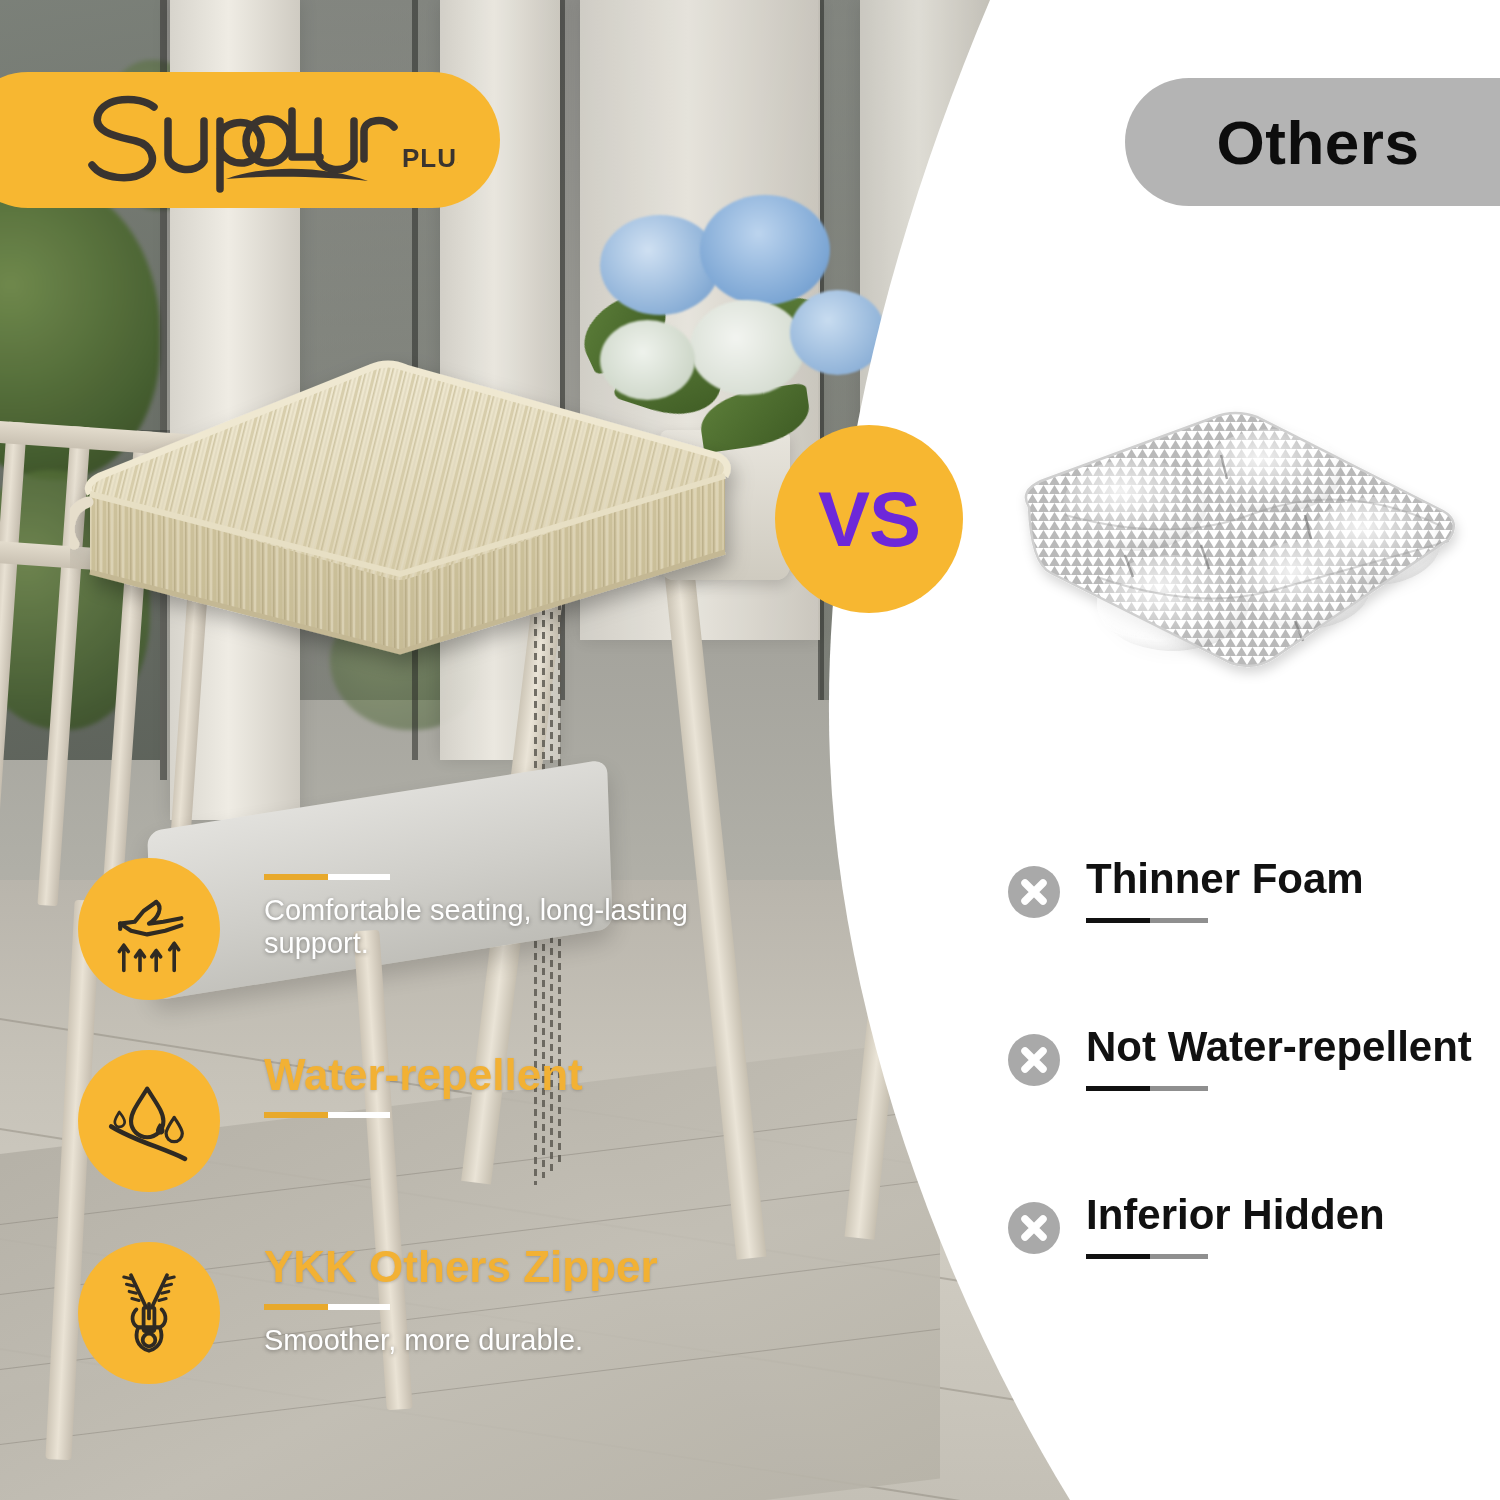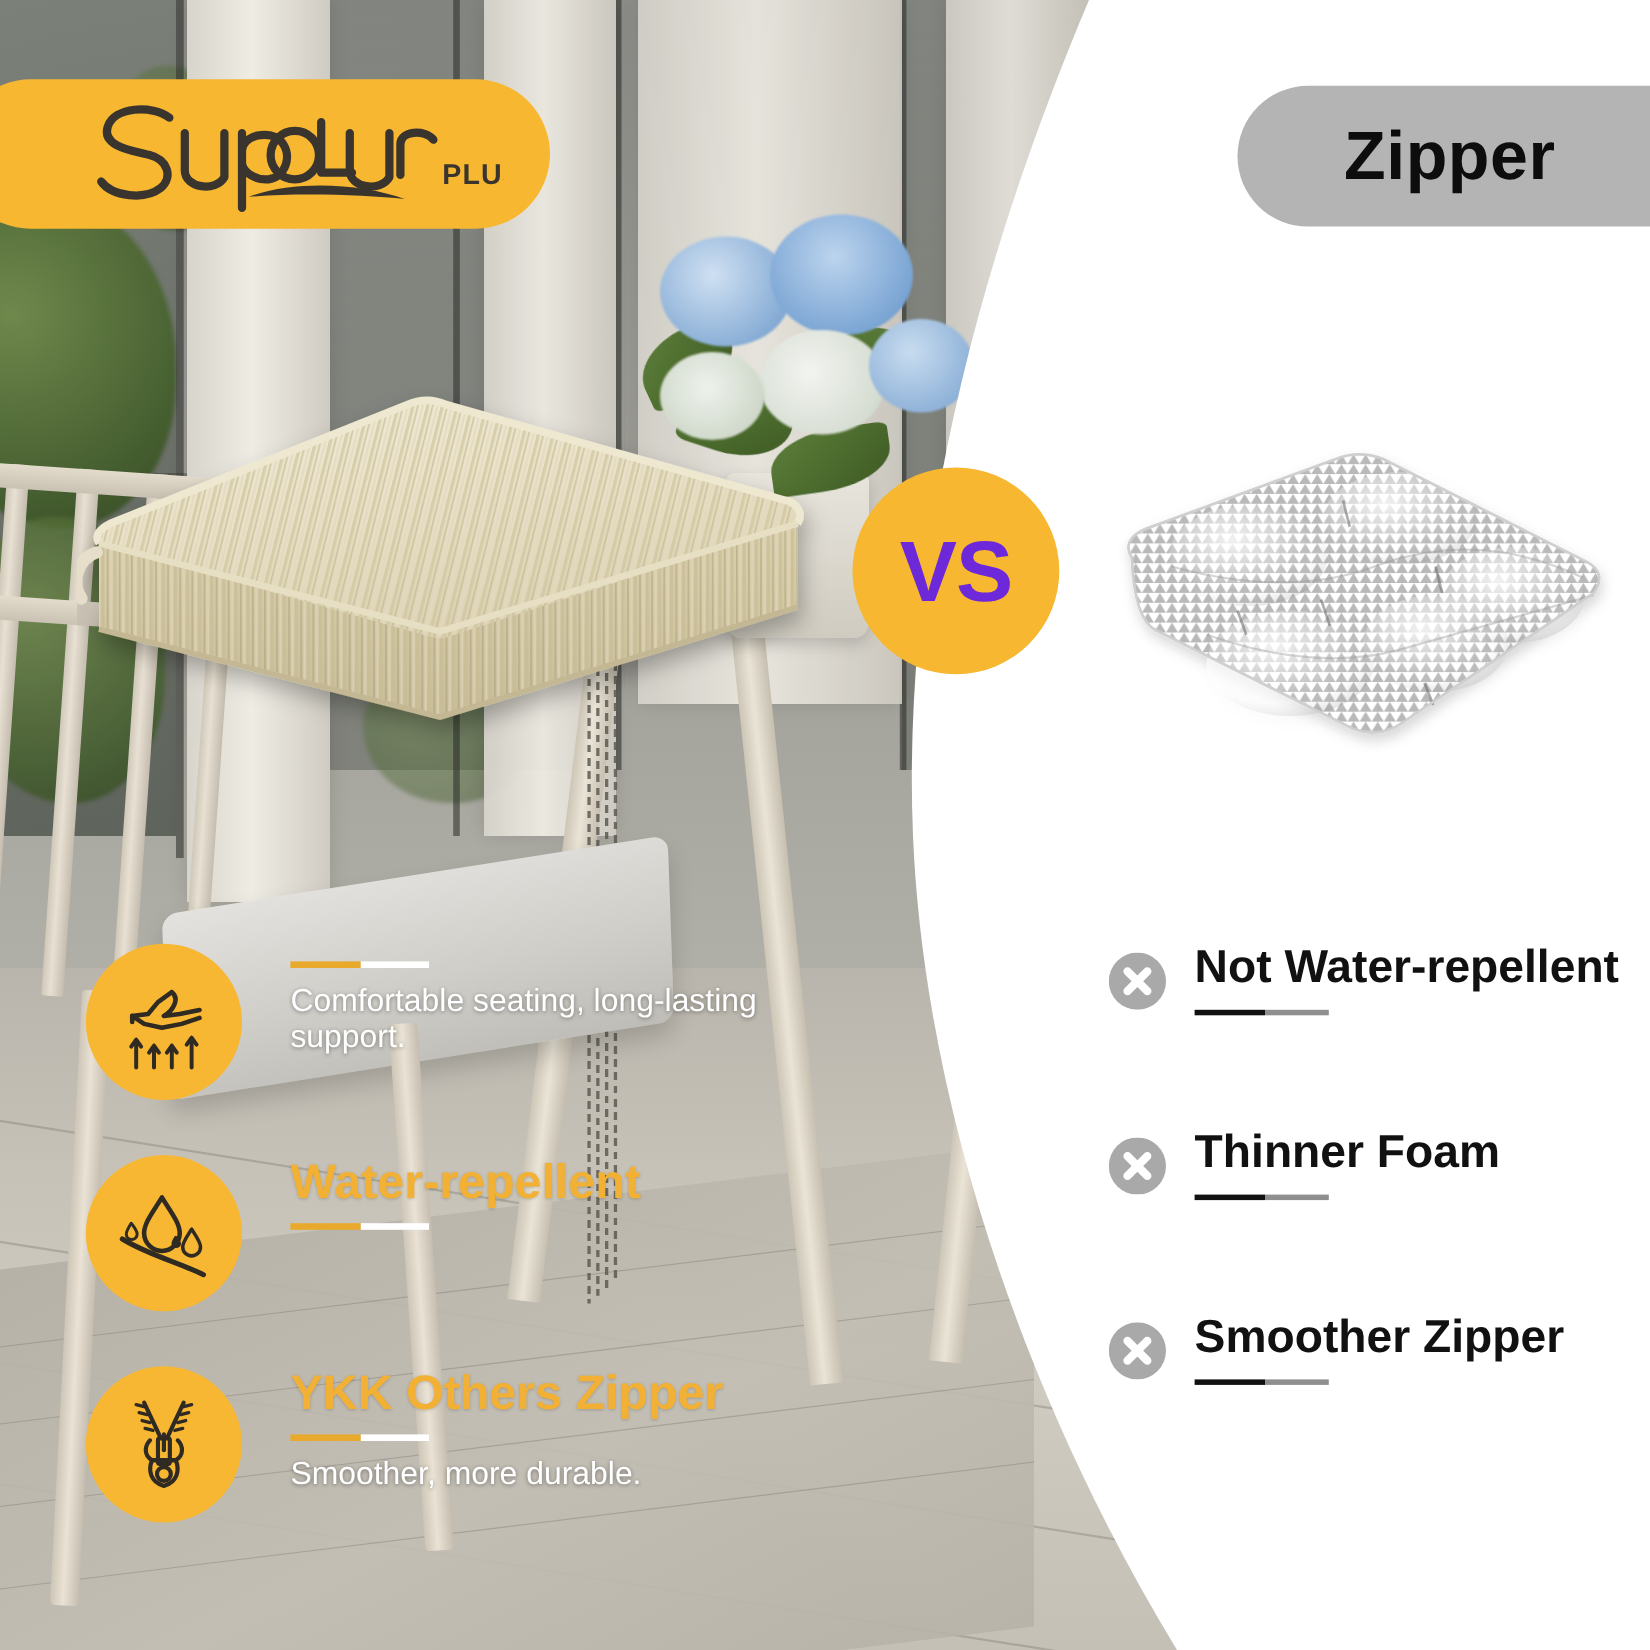--- a/index.html
+++ b/index.html
@@ -319,21 +319,21 @@
 
         <path d="M296 74 L296 46 C296 34 318 32 326 42"></path>
       </g>
 
       <path d="M158 94 C200 78 262 82 300 96 C264 92 202 90 158 94 Z" fill="#3a342f"></path>
       <text x="334" y="82" font-family="'Liberation Sans',sans-serif" font-size="26" font-weight="bold" fill="#3a342f" letter-spacing="1">PLUS</text>
     </svg>
   </div>
 
   <div class="others-badge">
-    <span>Zipper</span>
+    <span>Others</span>
   </div>
 
   <div class="vs-badge">
     <span>VS</span>
   </div>
 
   <div class="other-cushion">
     <svg viewBox="0 0 470 310">
       <defs>
         <pattern id="tri" width="11" height="9" patternUnits="userSpaceOnUse">
@@ -455,49 +455,49 @@
   </div>
 
   <div class="others-list">
 
     <div class="other-item">
       <svg class="x-icon" viewBox="0 0 52 52">
         <circle cx="26" cy="26" r="26" fill="#a9a9a9"></circle>
         <path d="M17 17 L35 35 M35 17 L17 35" stroke="#fff" stroke-width="7.5" stroke-linecap="round"></path>
       </svg>
       <div class="other-body">
-        <div class="other-title">Not Water-repellent</div>
+        <div class="other-title">Thinner Foam</div>
         <div class="other-rule">
           <div class="seg-a"></div>
             <div class="seg-b"></div>
         </div>
       </div>
     </div>
 
     <div class="other-item">
       <svg class="x-icon" viewBox="0 0 52 52">
         <circle cx="26" cy="26" r="26" fill="#a9a9a9"></circle>
         <path d="M17 17 L35 35 M35 17 L17 35" stroke="#fff" stroke-width="7.5" stroke-linecap="round"></path>
       </svg>
       <div class="other-body">
-        <div class="other-title">Thinner Foam</div>
+        <div class="other-title">Not Water-repellent</div>
         <div class="other-rule">
           <div class="seg-a"></div>
             <div class="seg-b"></div>
         </div>
       </div>
     </div>
 
     <div class="other-item">
       <svg class="x-icon" viewBox="0 0 52 52">
         <circle cx="26" cy="26" r="26" fill="#a9a9a9"></circle>
         <path d="M17 17 L35 35 M35 17 L17 35" stroke="#fff" stroke-width="7.5" stroke-linecap="round"></path>
       </svg>
       <div class="other-body">
-        <div class="other-title">Smoother Zipper</div>
+        <div class="other-title">Inferior Hidden</div>
         <div class="other-rule">
           <div class="seg-a"></div>
             <div class="seg-b"></div>
         </div>
       </div>
     </div>
   </div>
 
 </div>
 

